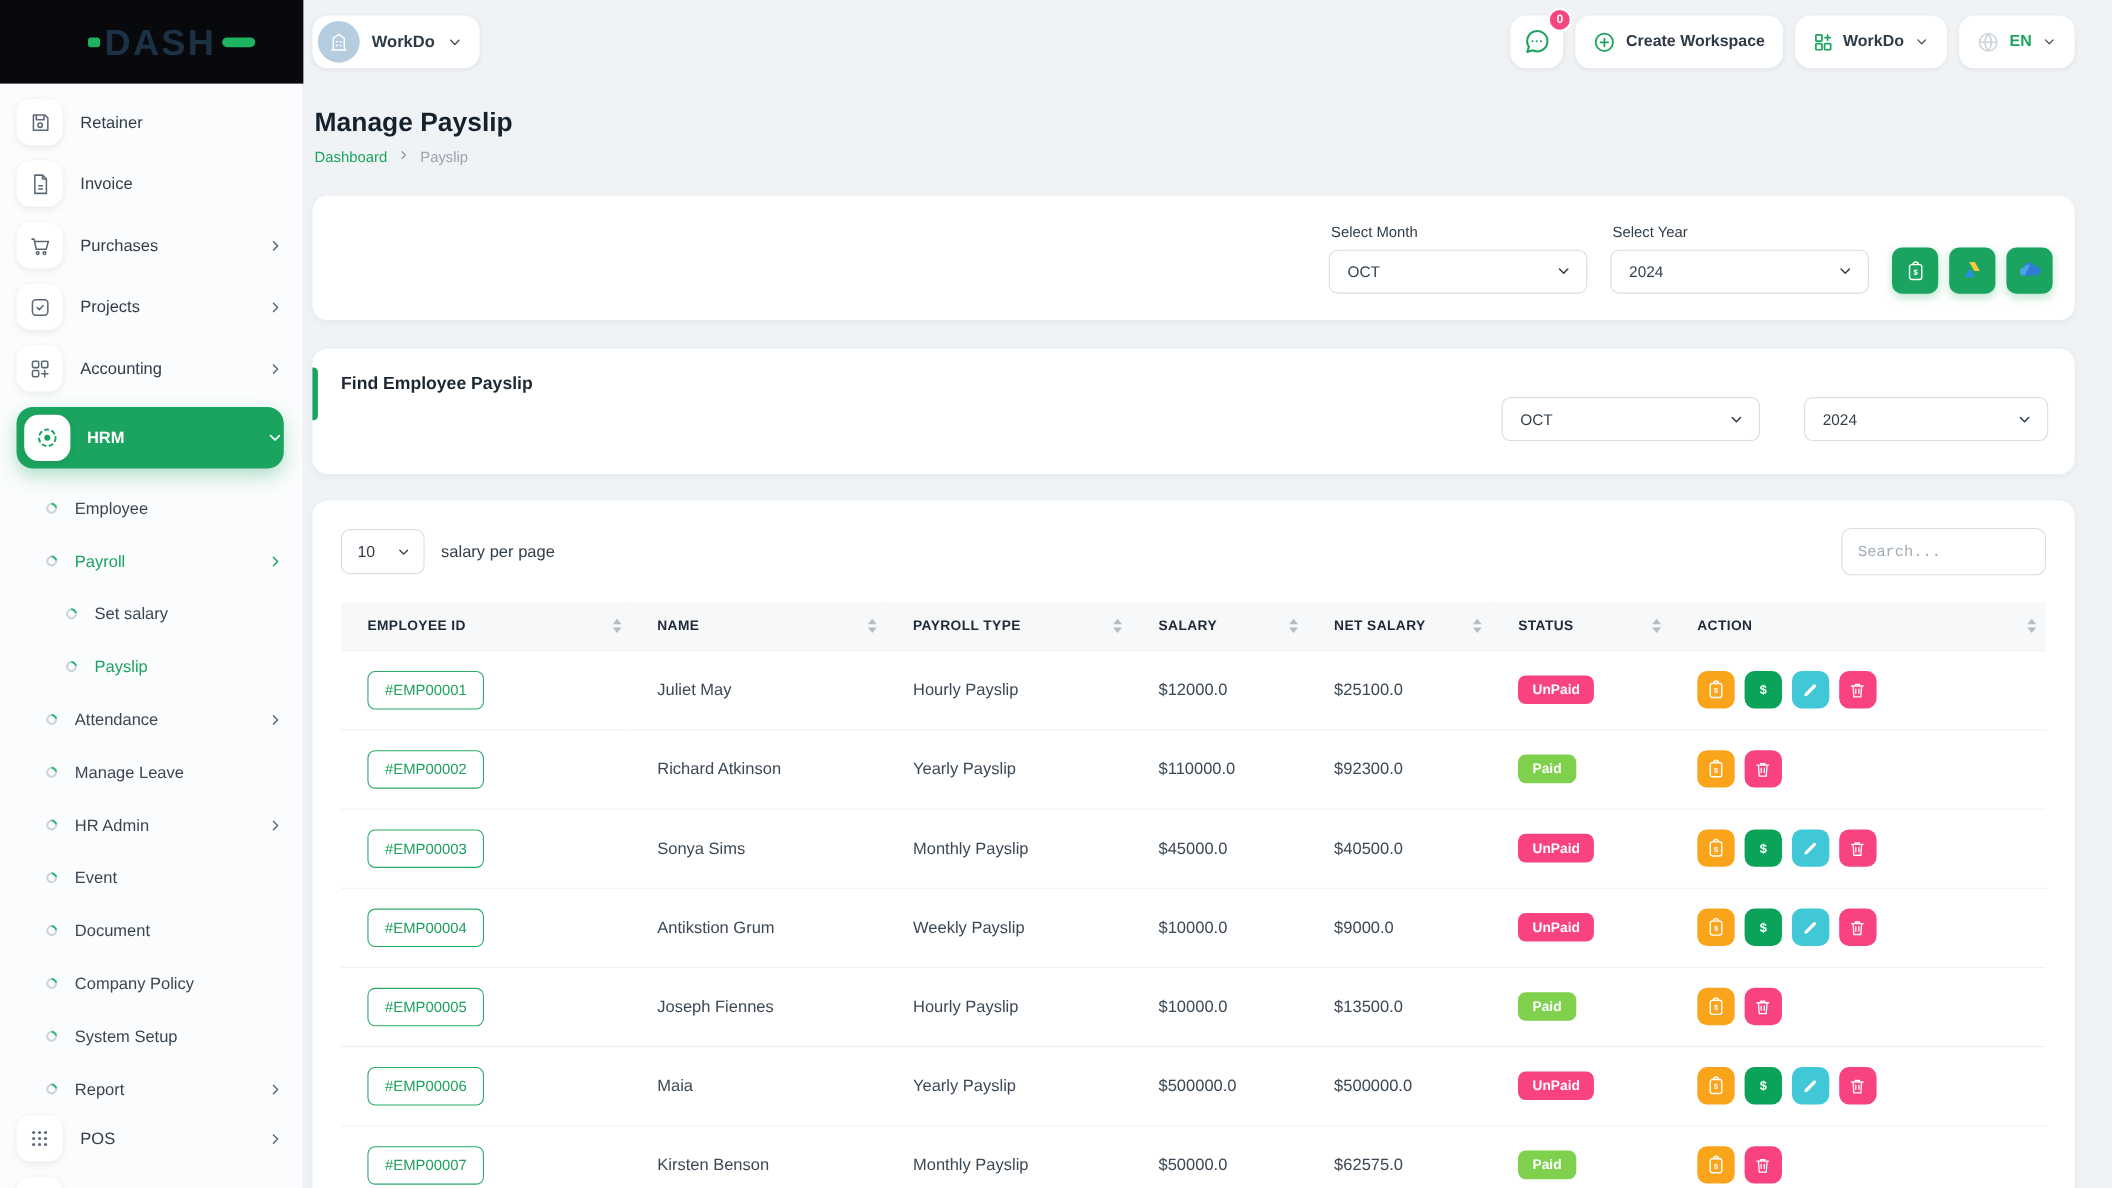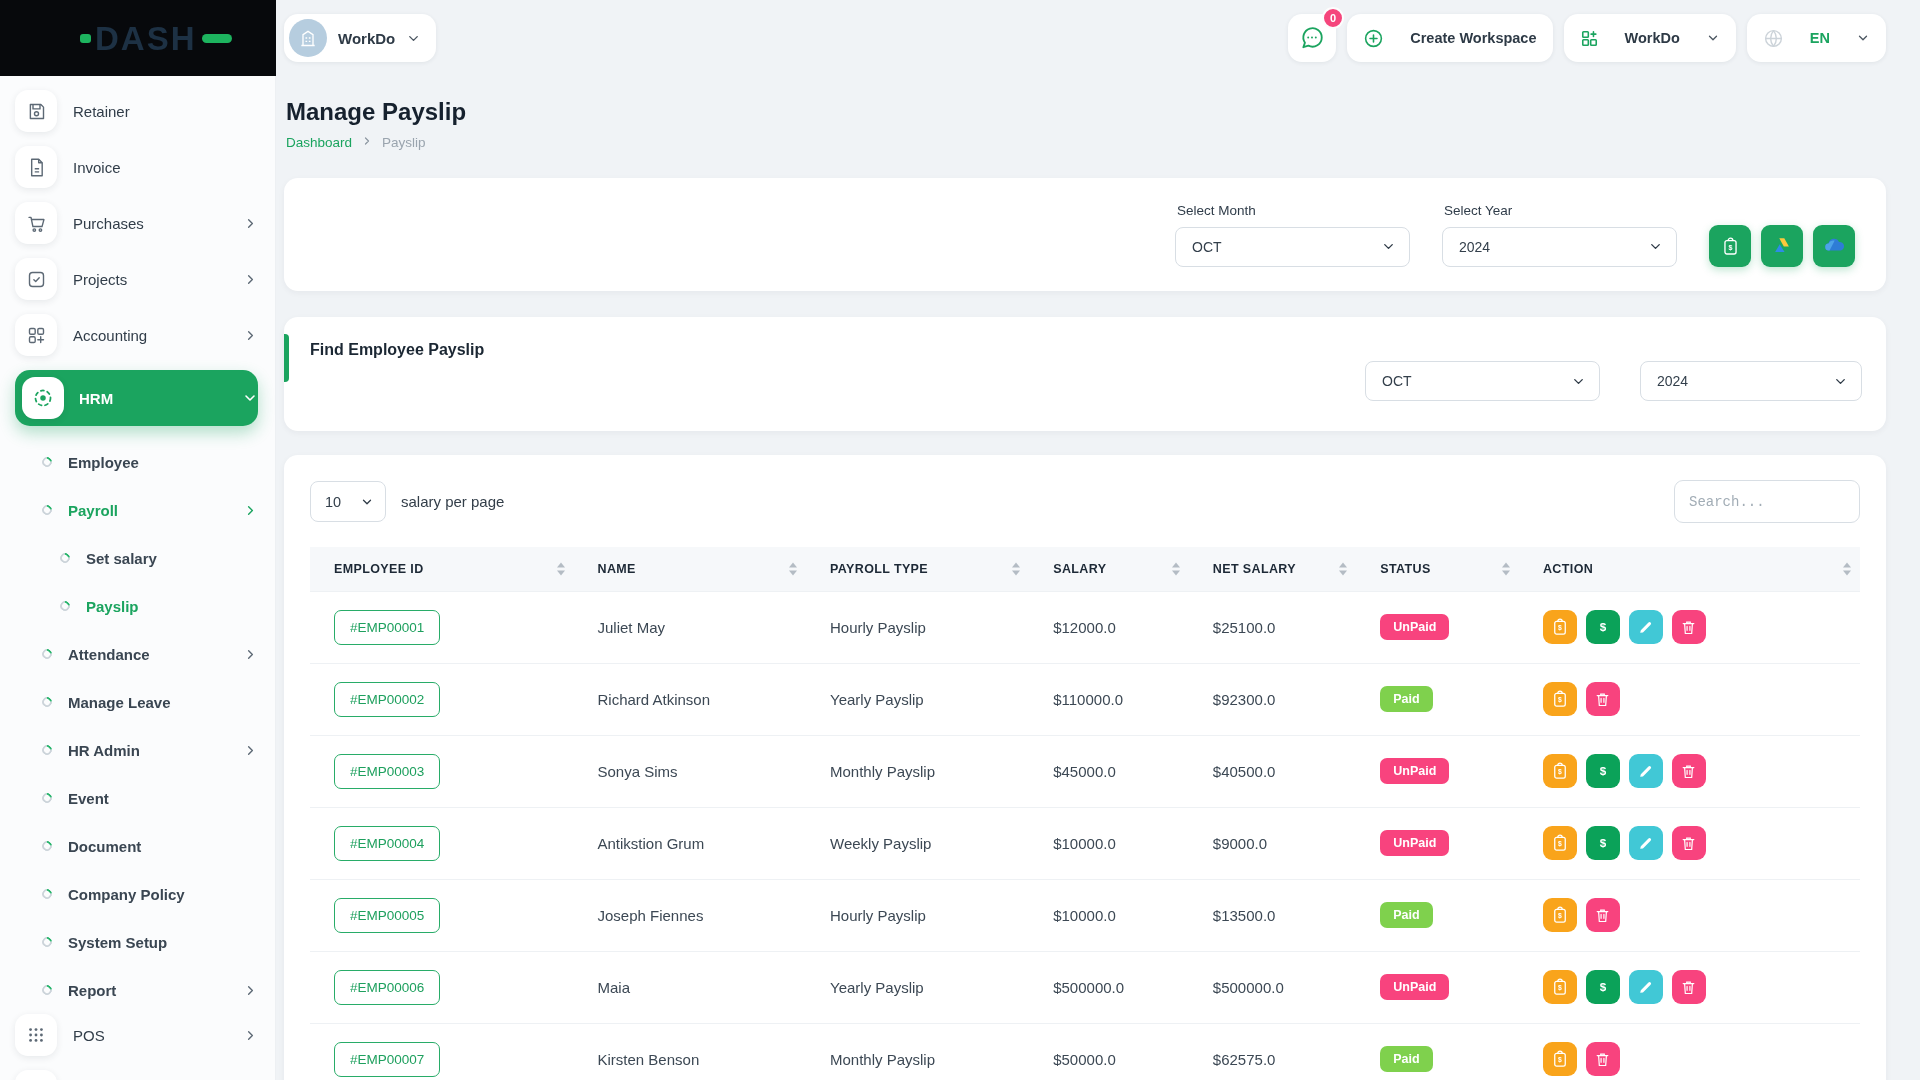--- a/index.html
+++ b/index.html
@@ -27,52 +27,52 @@
   .chev{color:#5d6975;display:flex;flex:none}
   .nav-item.active{background:var(--green);border-radius:15px;height:56px;margin:2px 0 12px 0;padding-left:7px;
                    box-shadow:0 7px 16px rgba(27,164,95,.32)}
   .nav-item.active .icon-card{margin-right:15px}
   .nav-item.active .label{color:#fff;font-weight:700}
   .nav-item.active .chev{color:#fff}
   .nav-item.sub{height:48px;margin-bottom:0;padding-left:27px}
   .nav-item.subsub{height:48px;margin-bottom:0;padding-left:45px}
   .bullet{width:10px;height:10px;border-radius:50%;border:2.5px solid #ccd4da;border-top-color:#28b56c;
           transform:rotate(40deg);flex:none;margin-right:16px}
-  .nav-item.sub .label,.nav-item.subsub .label{font-weight:700;color:#3a4652}
+  .nav-item.sub .label,.nav-item.subsub .label{font-weight:400;color:#3a4652}
   .nav-item.green .label{color:var(--green)}
   .nav-item.green .chev{color:var(--green)}
 
   
   .main{flex:1;display:flex;flex-direction:column;overflow:hidden}
   .topbar{height:76px;flex:none;display:flex;align-items:center;justify-content:space-between;padding:0 34px 0 8px}
   .ws-pill{background:#fff;border-radius:14px;height:48px;display:flex;align-items:center;gap:11px;
            padding:0 15px 0 5px;box-shadow:0 1px 4px rgba(40,55,70,.08);cursor:pointer;border:none}
   .ws-avatar{width:38px;height:38px;border-radius:50%;background:#b6cddf;display:flex;align-items:center;justify-content:center}
   .ws-name{font-size:15px;font-weight:600;color:#2e3a46}
   .topbar-right{display:flex;align-items:center;gap:11px}
   .icon-pill{position:relative;width:48px;height:48px;border-radius:14px;background:#fff;border:none;cursor:pointer;
              display:flex;align-items:center;justify-content:center;box-shadow:0 1px 4px rgba(40,55,70,.08)}
   .nbadge{position:absolute;top:-7px;right:-8px;min-width:22px;height:22px;border-radius:11px;background:#F5457C;
           color:#fff;font-size:11px;font-weight:700;display:flex;align-items:center;justify-content:center;
           padding:0 6px;border:2px solid #fdfdfd}
   .pill{height:48px;border-radius:14px;background:#fff;border:none;cursor:pointer;display:flex;align-items:center;
-        gap:26px;padding:0 16px;font-size:14.5px;color:#2e3a46;font-weight:600;
+        gap:9px;padding:0 16px;font-size:14.5px;color:#2e3a46;font-weight:600;
         box-shadow:0 1px 4px rgba(40,55,70,.08);font-family:"Liberation Sans",sans-serif}
   .pill .green-txt{color:var(--green);font-weight:700}
 
   
   .content{padding:22px 34px 0 8px;overflow:hidden}
   h1{font-size:24px;color:#16212e;margin:0 0 9px 2px;font-weight:700}
   .breadcrumb{display:flex;align-items:flex-start;gap:9px;font-size:13.5px;margin-left:2px}
   .breadcrumb a{color:var(--green);text-decoration:none;cursor:pointer}
   .breadcrumb .cur{color:var(--muted)}
   .breadcrumb .sep{display:flex;color:#8b96a0}
 
   .card{background:var(--card);border-radius:14px;box-shadow:0 2px 6px rgba(33,45,58,.05)}
-  .filter-card{margin-top:28px;height:113px;display:flex;justify-content:flex-end;align-items:center;gap:32px;padding:0 31px}
+  .filter-card{margin-top:28px;height:113px;display:flex;justify-content:flex-end;align-items:center;gap:21px;padding:0 20px}
   .fgroup label{display:block;font-size:13.5px;color:#2f3c49;margin:0 0 9px 2px}
   .select{height:40px;border:1px solid var(--border);border-radius:8px;display:flex;align-items:center;
           justify-content:space-between;padding:0 13px 0 16px;font-size:14px;color:#333f4b;background:#fff;cursor:pointer}
   .select .sel-chev{display:flex;color:#2f3b47}
   .w235{width:235px}.w222{width:222px}
   .fbuttons{display:flex;gap:10px;margin-top:23px}
   .gbtn{width:42px;height:42px;border-radius:9px;background:var(--green);border:none;cursor:pointer;
         display:flex;align-items:center;justify-content:center;box-shadow:0 3px 8px rgba(27,164,95,.28)}
 
   .find-card{margin-top:26px;height:114px;position:relative;padding:24px 24px 0 26px}

